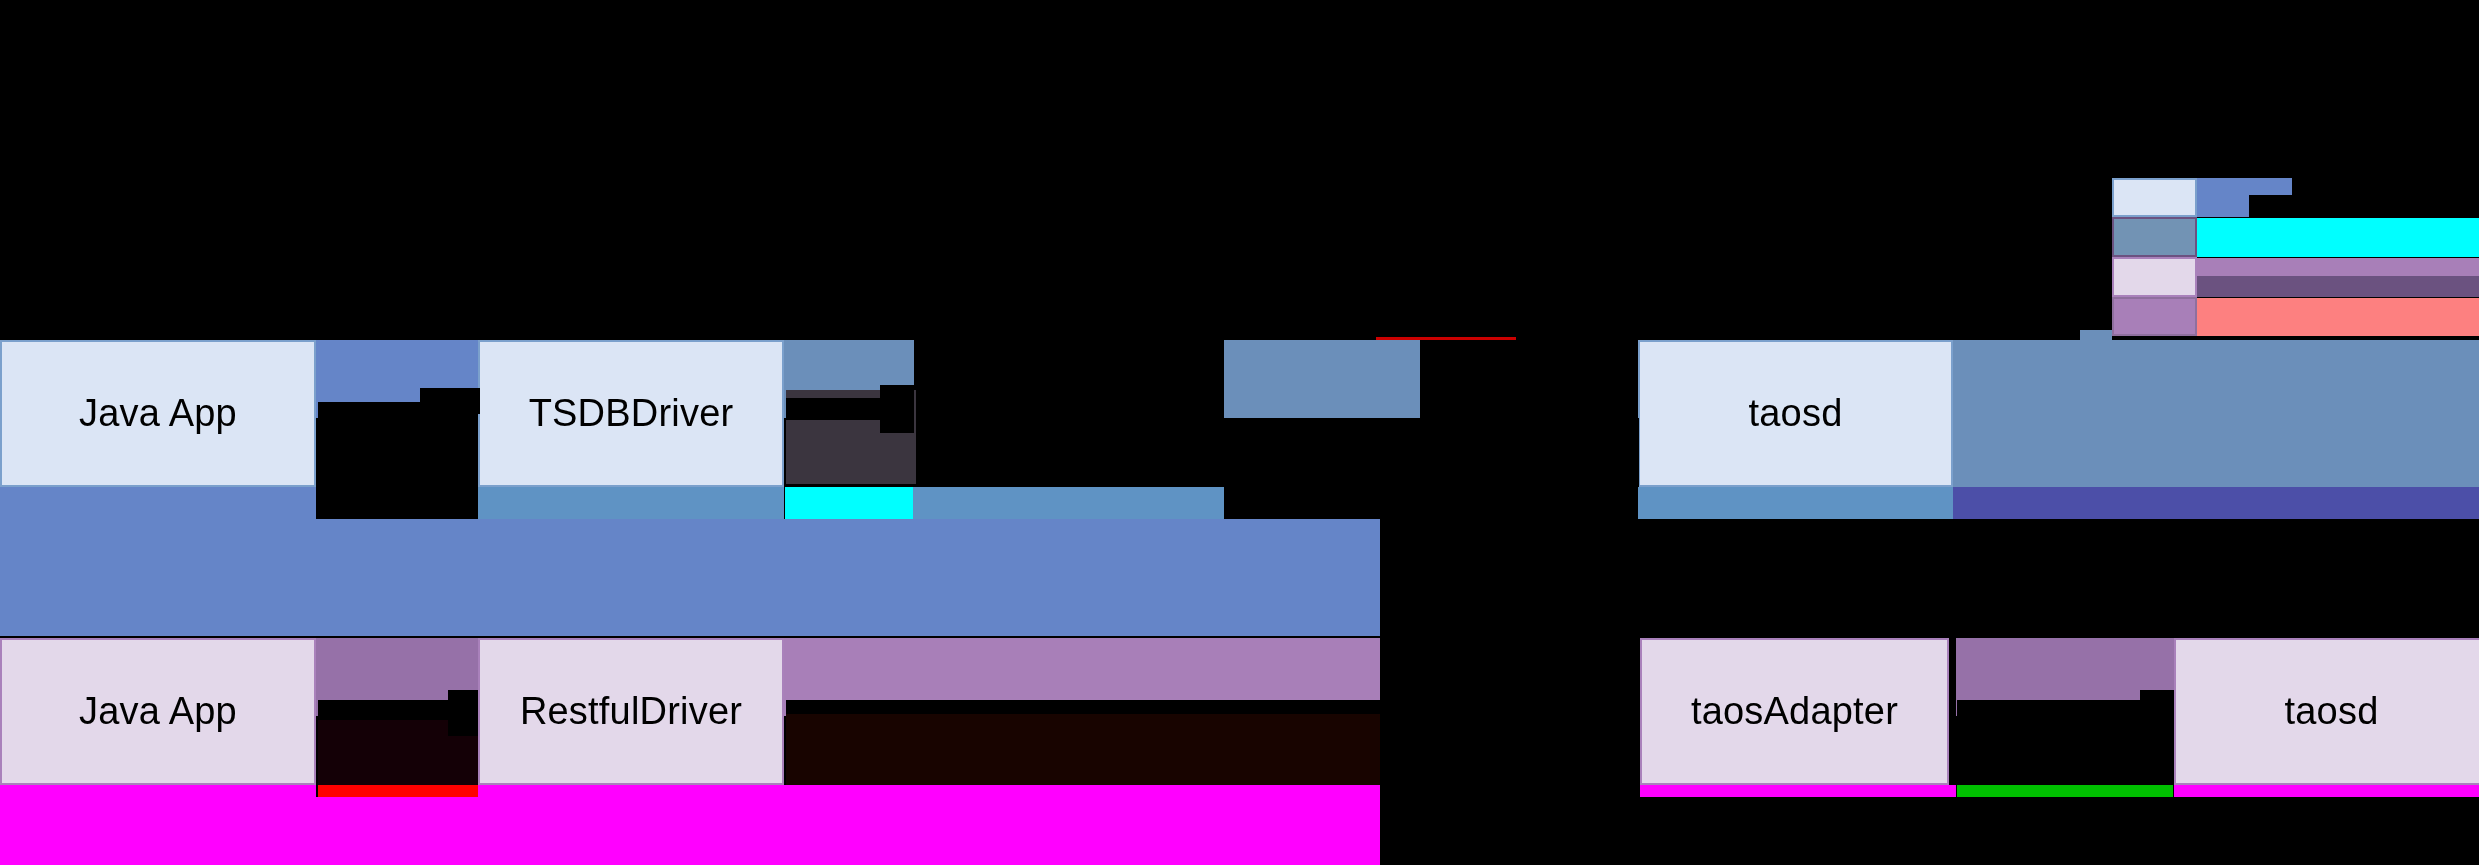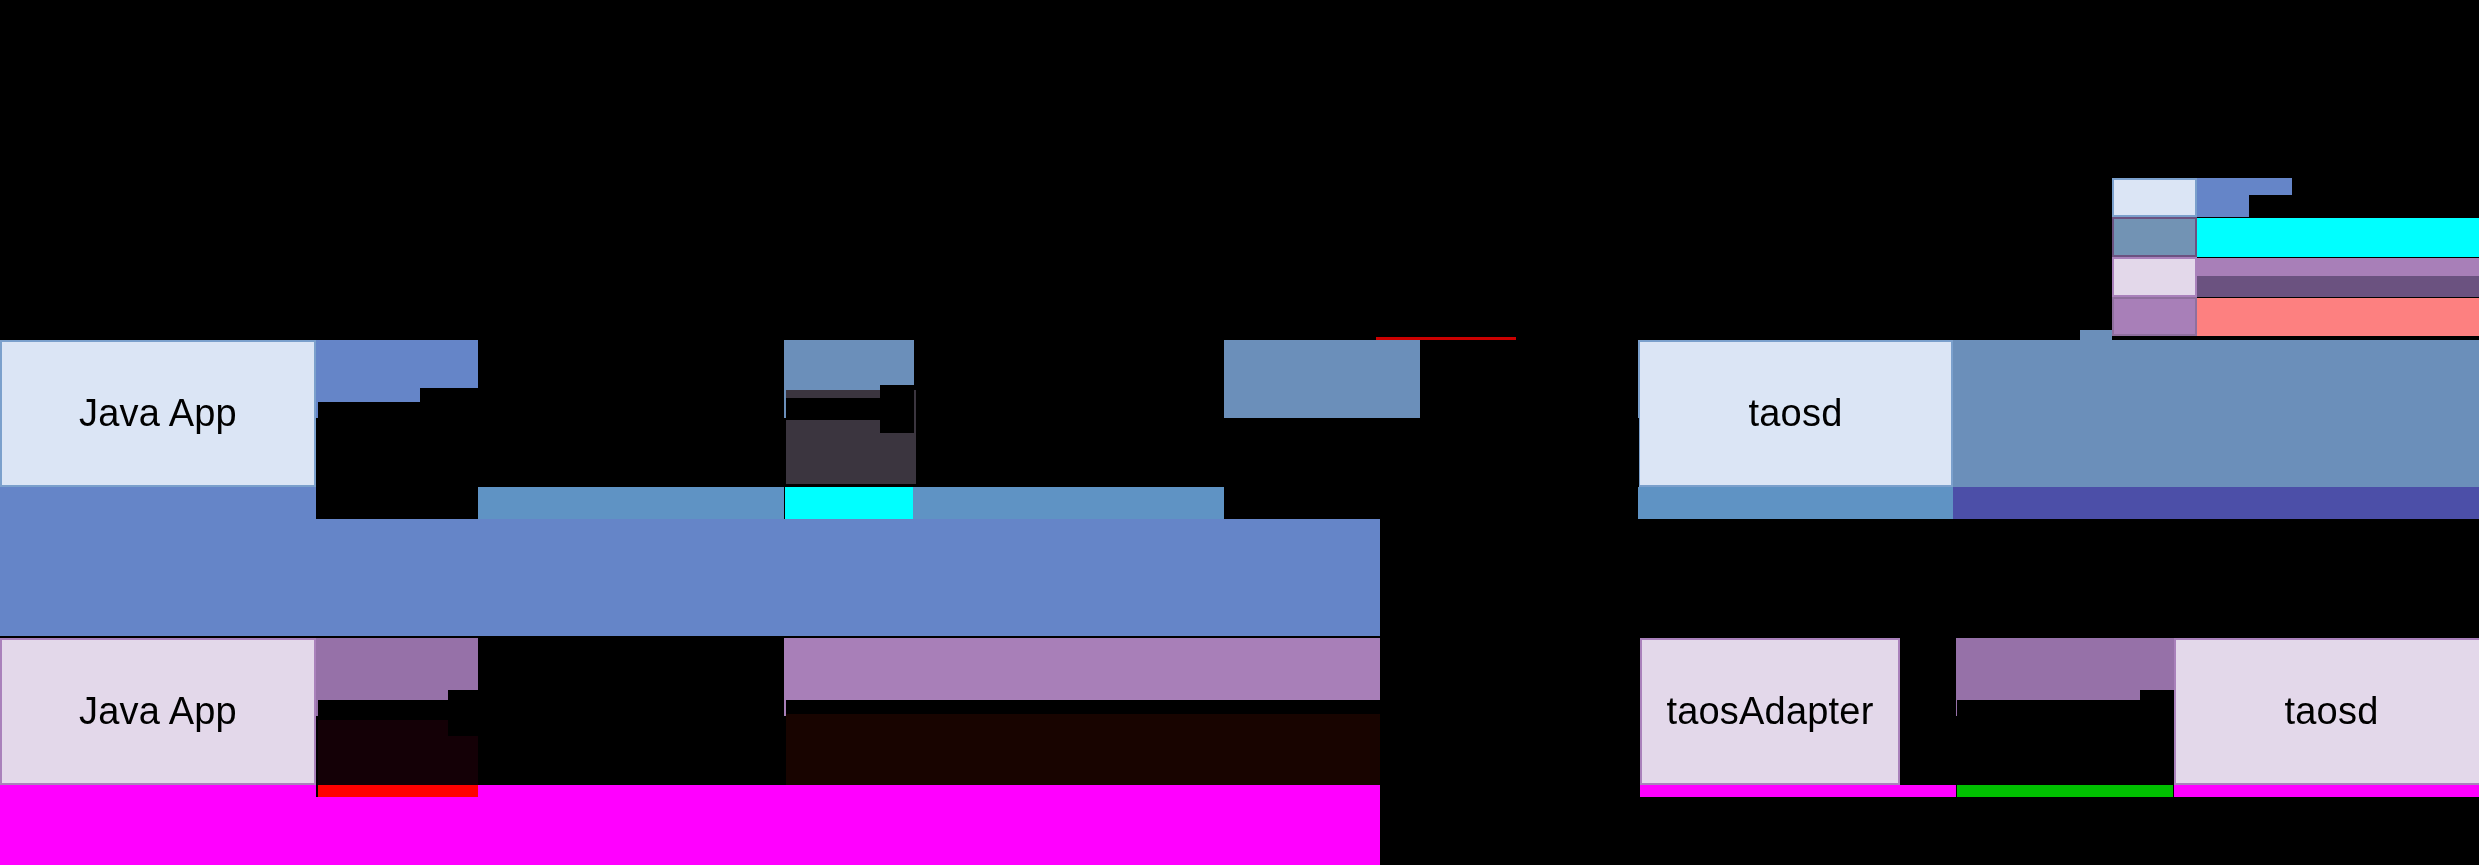--- a/index.html
+++ b/index.html
@@ -77,20 +77,23 @@
   <div class="abs blk-steel" style="left:316px; top:340px; width:162px; height:78px;"></div>
   <div class="abs blk-steel3" style="left:784px; top:340px; width:130px; height:78px;"></div>
   <div class="abs blk-steel3" style="left:1224px; top:340px; width:196px; height:78px;"></div>
   <div class="abs blk-steel3" style="left:1953px; top:340px; width:526px; height:147px;"></div>
   <div class="abs blk-redline" style="left:1376px; top:337px; width:140px; height:3px;"></div>
 
   <div class="abs node native" style="left:0px; top:340px; width:316px; height:147px;">
     <span>Java App</span>
   </div>
 
+  <div class="abs node native" style="left:478px; top:340px; width:306px; height:147px;">
+    <span>TSDBDriver</span>
+  </div>
 
 
   <div class="abs node native" style="left:1638px; top:340px; width:315px; height:147px;">
     <span>taosd</span>
   </div>
 
   <div class="abs blk" style="left:318px; top:402px; width:160px; height:118px;"></div>
   <div class="abs blk" style="left:420px; top:388px; width:60px; height:26px;"></div>
 
   <div class="abs blk-dark" style="left:786px; top:390px; width:130px; height:94px;"></div>
@@ -109,22 +112,25 @@
   <div class="abs blk-steel" style="left:0px; top:519px; width:1380px; height:117px;"></div>
 
   <div class="abs blk-plum2" style="left:316px; top:638px; width:162px; height:78px;"></div>
   <div class="abs blk-plum" style="left:784px; top:638px; width:596px; height:78px;"></div>
   <div class="abs blk-plum2" style="left:1956px; top:638px; width:218px; height:78px;"></div>
 
   <div class="abs node rest" style="left:0px; top:638px; width:316px; height:147px;">
     <span>Java App</span>
   </div>
 
+  <div class="abs node rest" style="left:478px; top:638px; width:306px; height:147px;">
+    <span>RestfulDriver</span>
+  </div>
 
-  <div class="abs node rest" style="left:1640px; top:638px; width:260px; height:147px;">
+  <div class="abs node rest" style="left:1640px; top:638px; width:309px; height:147px;">
     <span>taosAdapter</span>
   </div>
 
   <div class="abs node rest" style="left:2174px; top:638px; width:315px; height:147px;">
     <span>taosd</span>
   </div>
 
   <div class="abs blk-maroon" style="left:318px; top:710px; width:160px; height:78px;"></div>
   <div class="abs blk" style="left:318px; top:700px; width:150px; height:20px;"></div>
   <div class="abs blk" style="left:448px; top:690px; width:30px; height:46px;"></div>

